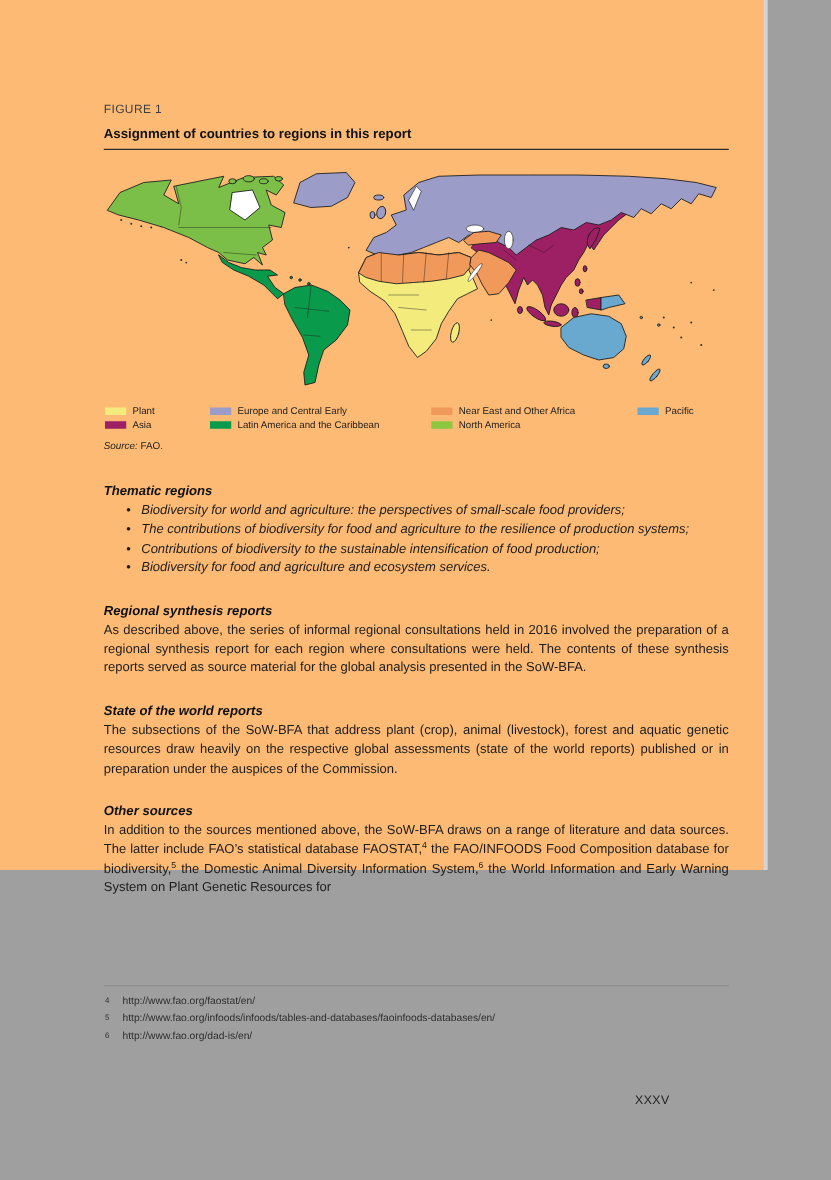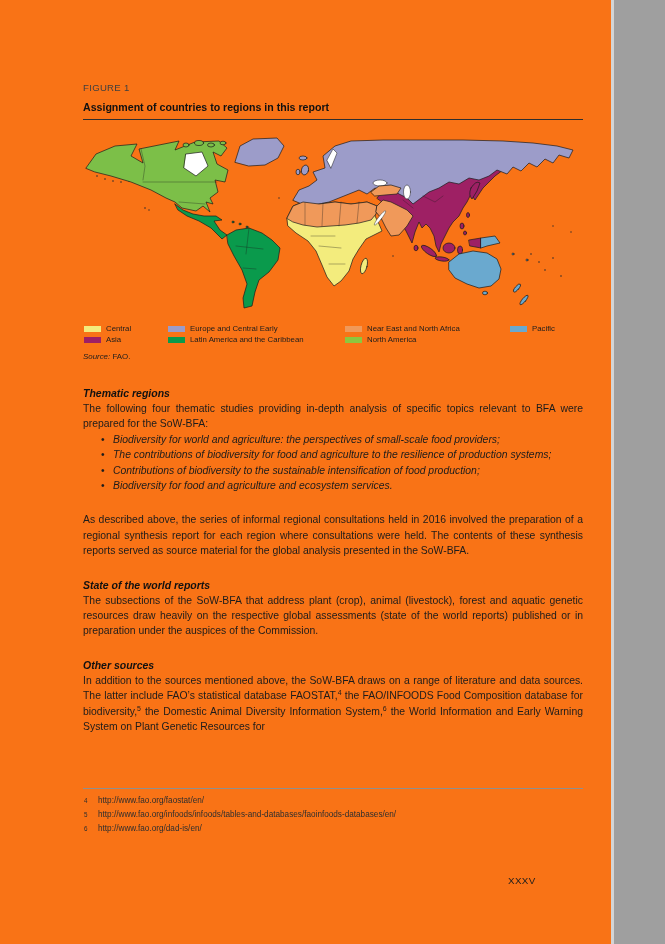--- a/index.html
+++ b/index.html
@@ -3,22 +3,22 @@
 <meta charset="utf-8">
 <style>
   html,body{margin:0;padding:0;}
   body{
     width:665px;height:944px;position:relative;overflow:hidden;
     background:#9f9f9f;
     font-family:"Liberation Sans", sans-serif;
     -webkit-font-smoothing:antialiased;
   }
   .page{
-    position:absolute;left:0;top:0;width:611px;height:944px;
-    background:#f97316;border-right:3px solid #d4d4d4;
+    position:absolute;left:0;top:0;width:611px;height:696px;
+    background:#fdba74;border-right:3px solid #d4d4d4;
   }
   .figure-label{
     position:absolute;left:83px;top:82px;
     font-size:9.6px;color:#3f3f3f;letter-spacing:.3px;
   }
   .figure-title{
     position:absolute;left:83px;top:101px;
     font-size:10.6px;font-weight:bold;color:#111;text-align:center;
   }
   .figure-rule{
@@ -181,69 +181,69 @@
           <path d="M320,64 L330,72"></path>
         </g>
       </g>
     </svg>
   </div>
 
   <div class="legend" id="legend">
       <div class="legend-col" style="left: 1px;">
         <div class="legend-item">
           <span class="legend-swatch" style="background: rgb(243, 236, 125);"></span>
-          <span class="legend-label">Central</span>
+          <span class="legend-label">Plant</span>
         </div>
         <div class="legend-item">
           <span class="legend-swatch" style="background: rgb(158, 32, 100);"></span>
           <span class="legend-label">Asia</span>
         </div>
       </div>
       <div class="legend-col" style="left: 85px;">
         <div class="legend-item">
           <span class="legend-swatch" style="background: rgb(156, 156, 201);"></span>
           <span class="legend-label">Europe and Central Early</span>
         </div>
         <div class="legend-item">
           <span class="legend-swatch" style="background: rgb(10, 154, 76);"></span>
           <span class="legend-label">Latin America and the Caribbean</span>
         </div>
       </div>
       <div class="legend-col" style="left: 262px;">
         <div class="legend-item">
           <span class="legend-swatch" style="background: rgb(240, 153, 90);"></span>
-          <span class="legend-label">Near East and North Africa</span>
+          <span class="legend-label">Near East and Other Africa</span>
         </div>
         <div class="legend-item">
           <span class="legend-swatch" style="background: rgb(141, 198, 63);"></span>
           <span class="legend-label">North America</span>
         </div>
       </div>
       <div class="legend-col" style="left: 427px;">
         <div class="legend-item">
           <span class="legend-swatch" style="background: rgb(106, 169, 207);"></span>
           <span class="legend-label">Pacific</span>
         </div>
       </div>
     </div>
 
   <div class="source-note"><span class="src">Source:</span><span> FAO.</span></div>
 
   <div id="sections">
       <section class="doc-section">
         <h3 class="section-heading">Thematic regions</h3>
-        <p class="body-para">The following four thematic studies providing in-depth analysis of specific topics relevant to BFA were prepared for the SoW-BFA:</p>
         <ul class="bullet-list">
           <li class="bullet-item">Biodiversity for world and agriculture: the perspectives of small-scale food providers;</li>
           <li class="bullet-item">The contributions of biodiversity for food and agriculture to the resilience of production systems;</li>
           <li class="bullet-item">Contributions of biodiversity to the sustainable intensification of food production;</li>
           <li class="bullet-item">Biodiversity for food and agriculture and ecosystem services.</li>
         </ul>
       </section>
       <section class="doc-section">
+        <h3 class="section-heading">Regional synthesis reports</h3>
         <p class="body-para">As described above, the series of informal regional consultations held in 2016 involved the preparation of a regional synthesis report for each region where consultations were held. The contents of these synthesis reports served as source material for the global analysis presented in the SoW-BFA.</p>
       </section>
       <section class="doc-section">
         <h3 class="section-heading">State of the world reports</h3>
         <p class="body-para">The subsections of the SoW-BFA that address plant (crop), animal (livestock), forest and aquatic genetic resources draw heavily on the respective global assessments (state of the world reports) published or in preparation under the auspices of the Commission.</p>
       </section>
       <section class="doc-section">
         <h3 class="section-heading">Other sources</h3>
         <p class="body-para">In addition to the sources mentioned above, the SoW-BFA draws on a range of literature and data sources. The latter include FAO’s statistical database FAOSTAT,<sup>4</sup> the FAO/INFOODS Food Composition database for biodiversity,<sup>5</sup> the Domestic Animal Diversity Information System,<sup>6</sup> the World Information and Early Warning System on Plant Genetic Resources for</p>
       </section>

